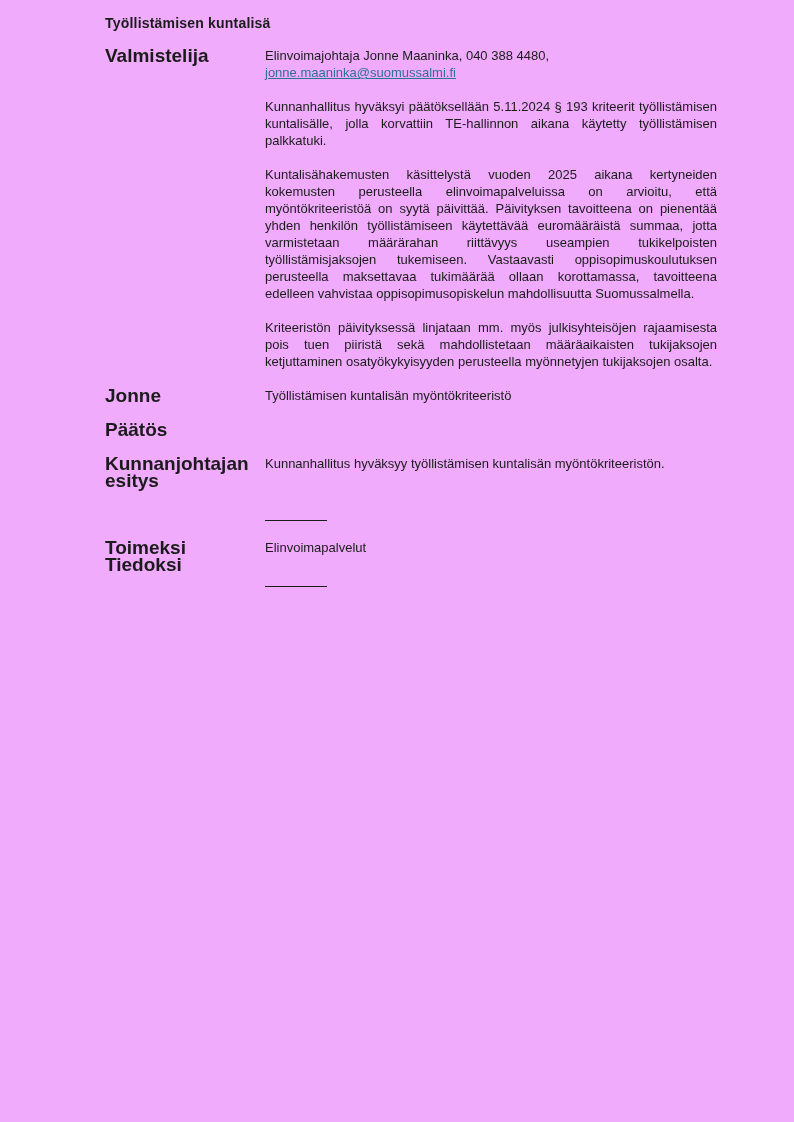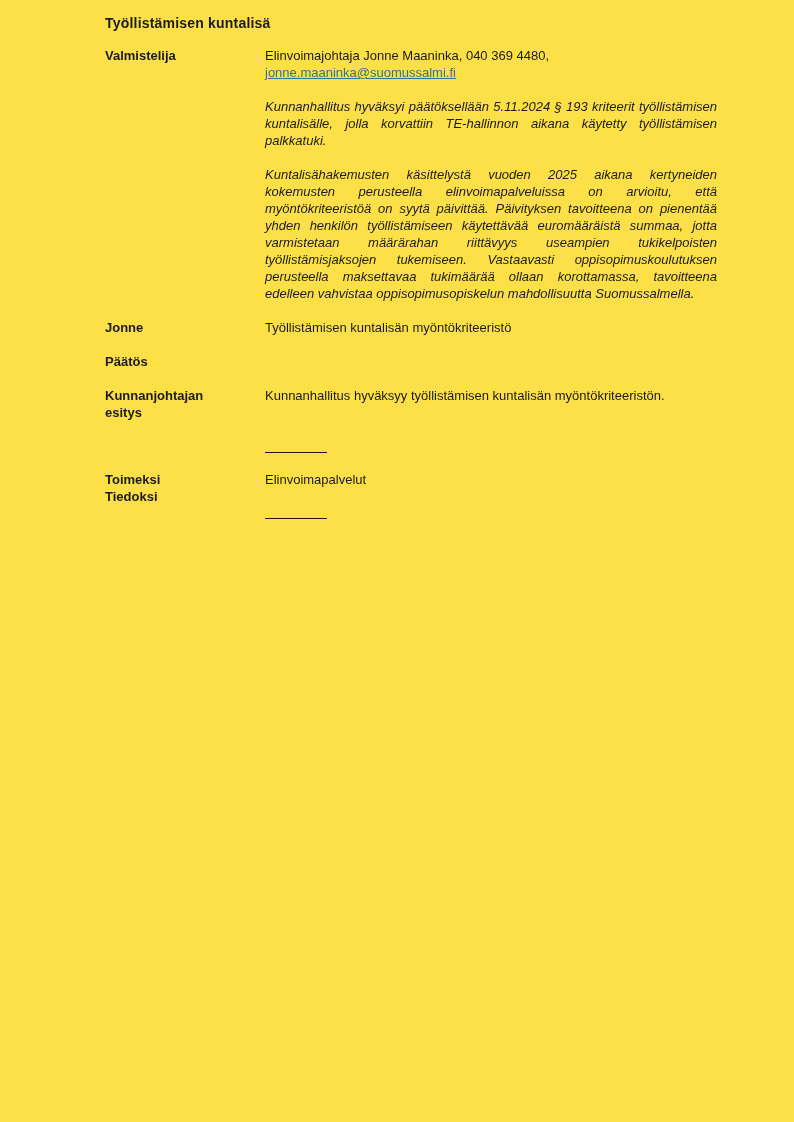--- a/index.html
+++ b/index.html
@@ -7,21 +7,21 @@
   body {
     width: 794px;
     height: 1122px;
     font-family: "Liberation Sans", "DejaVu Sans", sans-serif;
     color: #1b1b1b;
     overflow: hidden;
   }
   .page {
     width: 794px;
     height: 1122px;
-    background: #fde047;
+    background: #f0abfc;
     padding: 14px 70px 8px 105px;
     position: relative;
   }
   .doc-title {
     font-size: 14px;
     font-weight: bold;
     line-height: 18px;
     letter-spacing: 0.2px;
   }
   .meta-line {
@@ -30,37 +30,36 @@
     margin-top: 17px;
   }
   .row {
     display: flex;
     align-items: flex-start;
   }
   .label-col {
     width: 160px;
     flex: 0 0 160px;
     font-weight: bold;
-    font-size: 13px;
+    font-size: 19px;
     line-height: 17px;
   }
   .label-col .narrow {
     display: block;
     max-width: 125px;
   }
   .content-col {
     width: 452px;
     flex: 0 0 452px;
     font-size: 13px;
     line-height: 17px;
   }
   .content-col p {
     text-align: justify;
     margin-top: 17px;
-    font-style: italic;
   }
   .mt-section { margin-top: 15px; }
   .mt-block { margin-top: 17px; }
   a.email-link {
     text-decoration: underline;
     cursor: pointer;
   }
   .sig-line {
     width: 62px;
     border-bottom: 1px solid #1b1b1b;
@@ -75,26 +74,27 @@
 
 <div class="page">
 
   <div class="doc-title">Työllistämisen kuntalisä</div>
 
 
 
   <div class="row mt-section">
     <div class="label-col">Valmistelija</div>
     <div class="content-col">
-      <div>Elinvoimajohtaja Jonne Maaninka, 040 369 4480,</div>
+      <div>Elinvoimajohtaja Jonne Maaninka, 040 388 4480,</div>
       <div>
         <a class="email-link" id="email-link" style="color: rgb(46, 114, 150); text-align: center;">jonne.maaninka@suomussalmi.fi</a>
       </div>
       <p>Kunnanhallitus hyväksyi päätöksellään 5.11.2024 § 193 kriteerit työllistämisen kuntalisälle, jolla korvattiin TE-hallinnon aikana käytetty työllistämisen palkkatuki.</p>
       <p>Kuntalisähakemusten käsittelystä vuoden 2025 aikana kertyneiden kokemusten perusteella elinvoimapalveluissa on arvioitu, että myöntökriteeristöä on syytä päivittää. Päivityksen tavoitteena on pienentää yhden henkilön työllistämiseen käytettävää euromääräistä summaa, jotta varmistetaan määrärahan riittävyys useampien tukikelpoisten työllistämisjaksojen tukemiseen. Vastaavasti oppisopimuskoulutuksen perusteella maksettavaa tukimäärää ollaan korottamassa, tavoitteena edelleen vahvistaa oppisopimusopiskelun mahdollisuutta Suomussalmella.</p>
+      <p>Kriteeristön päivityksessä linjataan mm. myös julkisyhteisöjen rajaamisesta pois tuen piiristä sekä mahdollistetaan määräaikaisten tukijaksojen ketjuttaminen osatyökykyisyyden perusteella myönnetyjen tukijaksojen osalta.</p>
     </div>
   </div>
 
   <div class="row mt-block">
     <div class="label-col">Jonne</div>
     <div class="content-col">Työllistämisen kuntalisän myöntökriteeristö</div>
   </div>
 
   <div class="row mt-block">
     <div class="label-col">Päätös</div>

